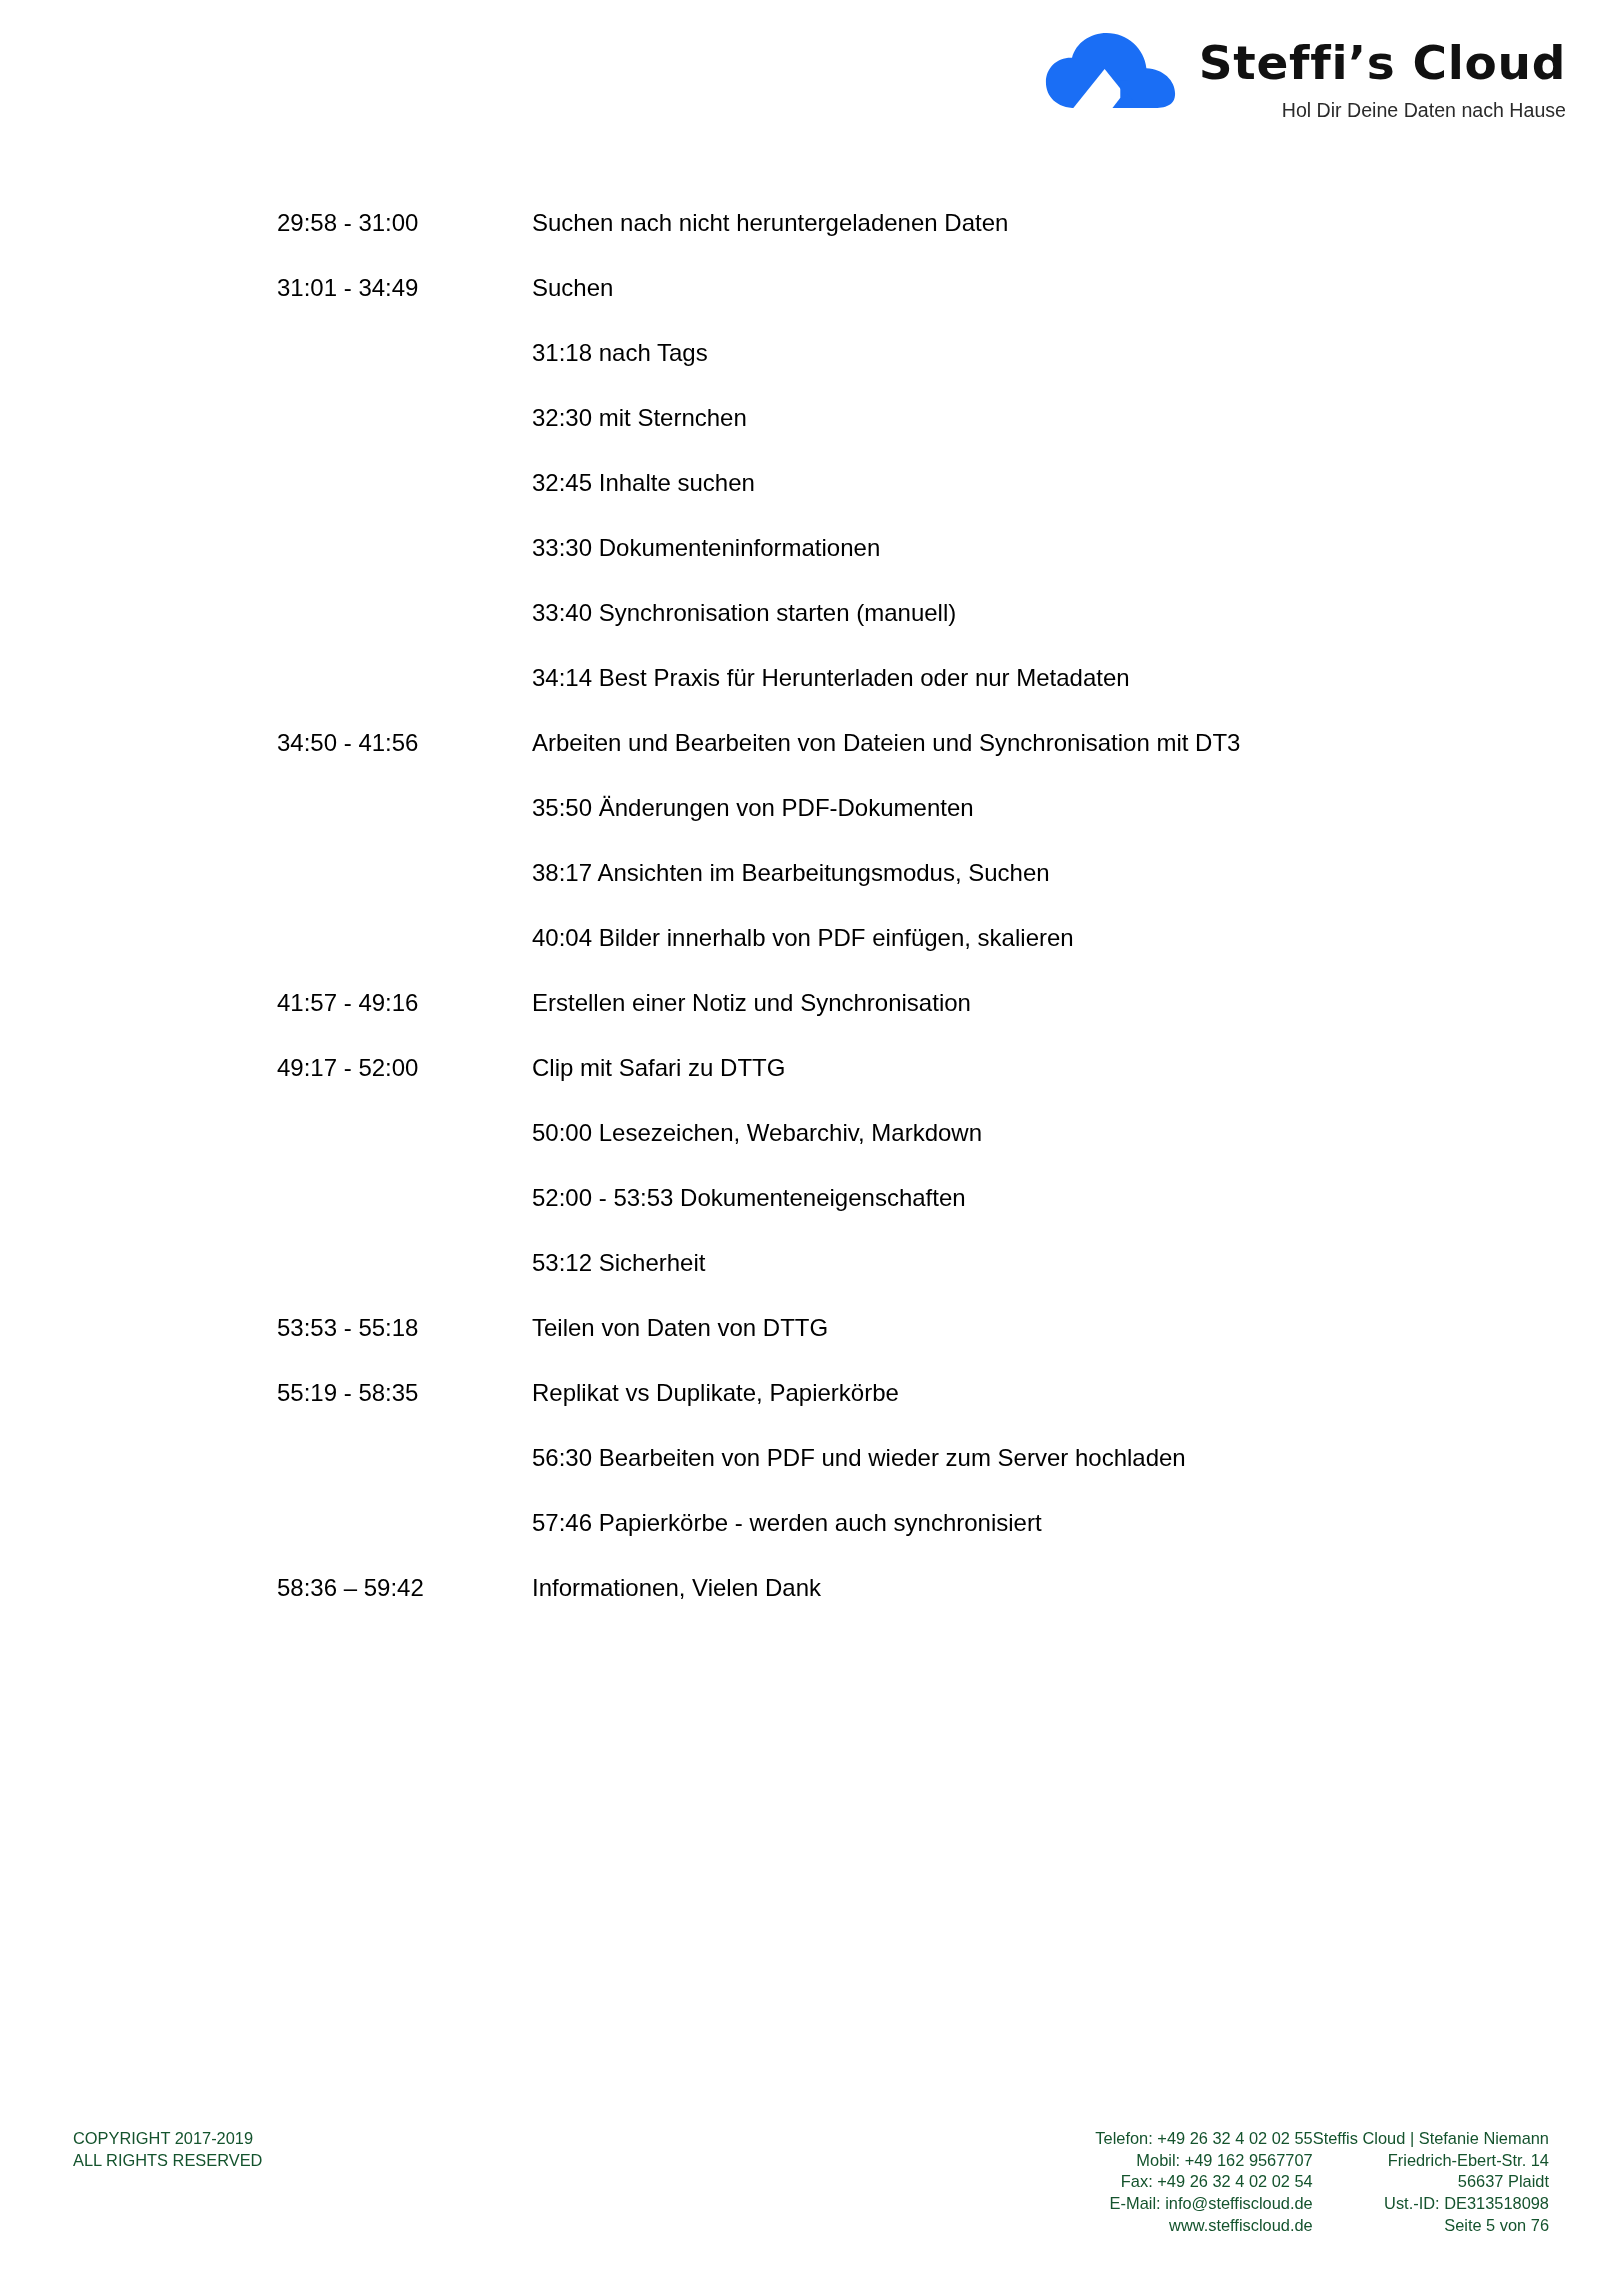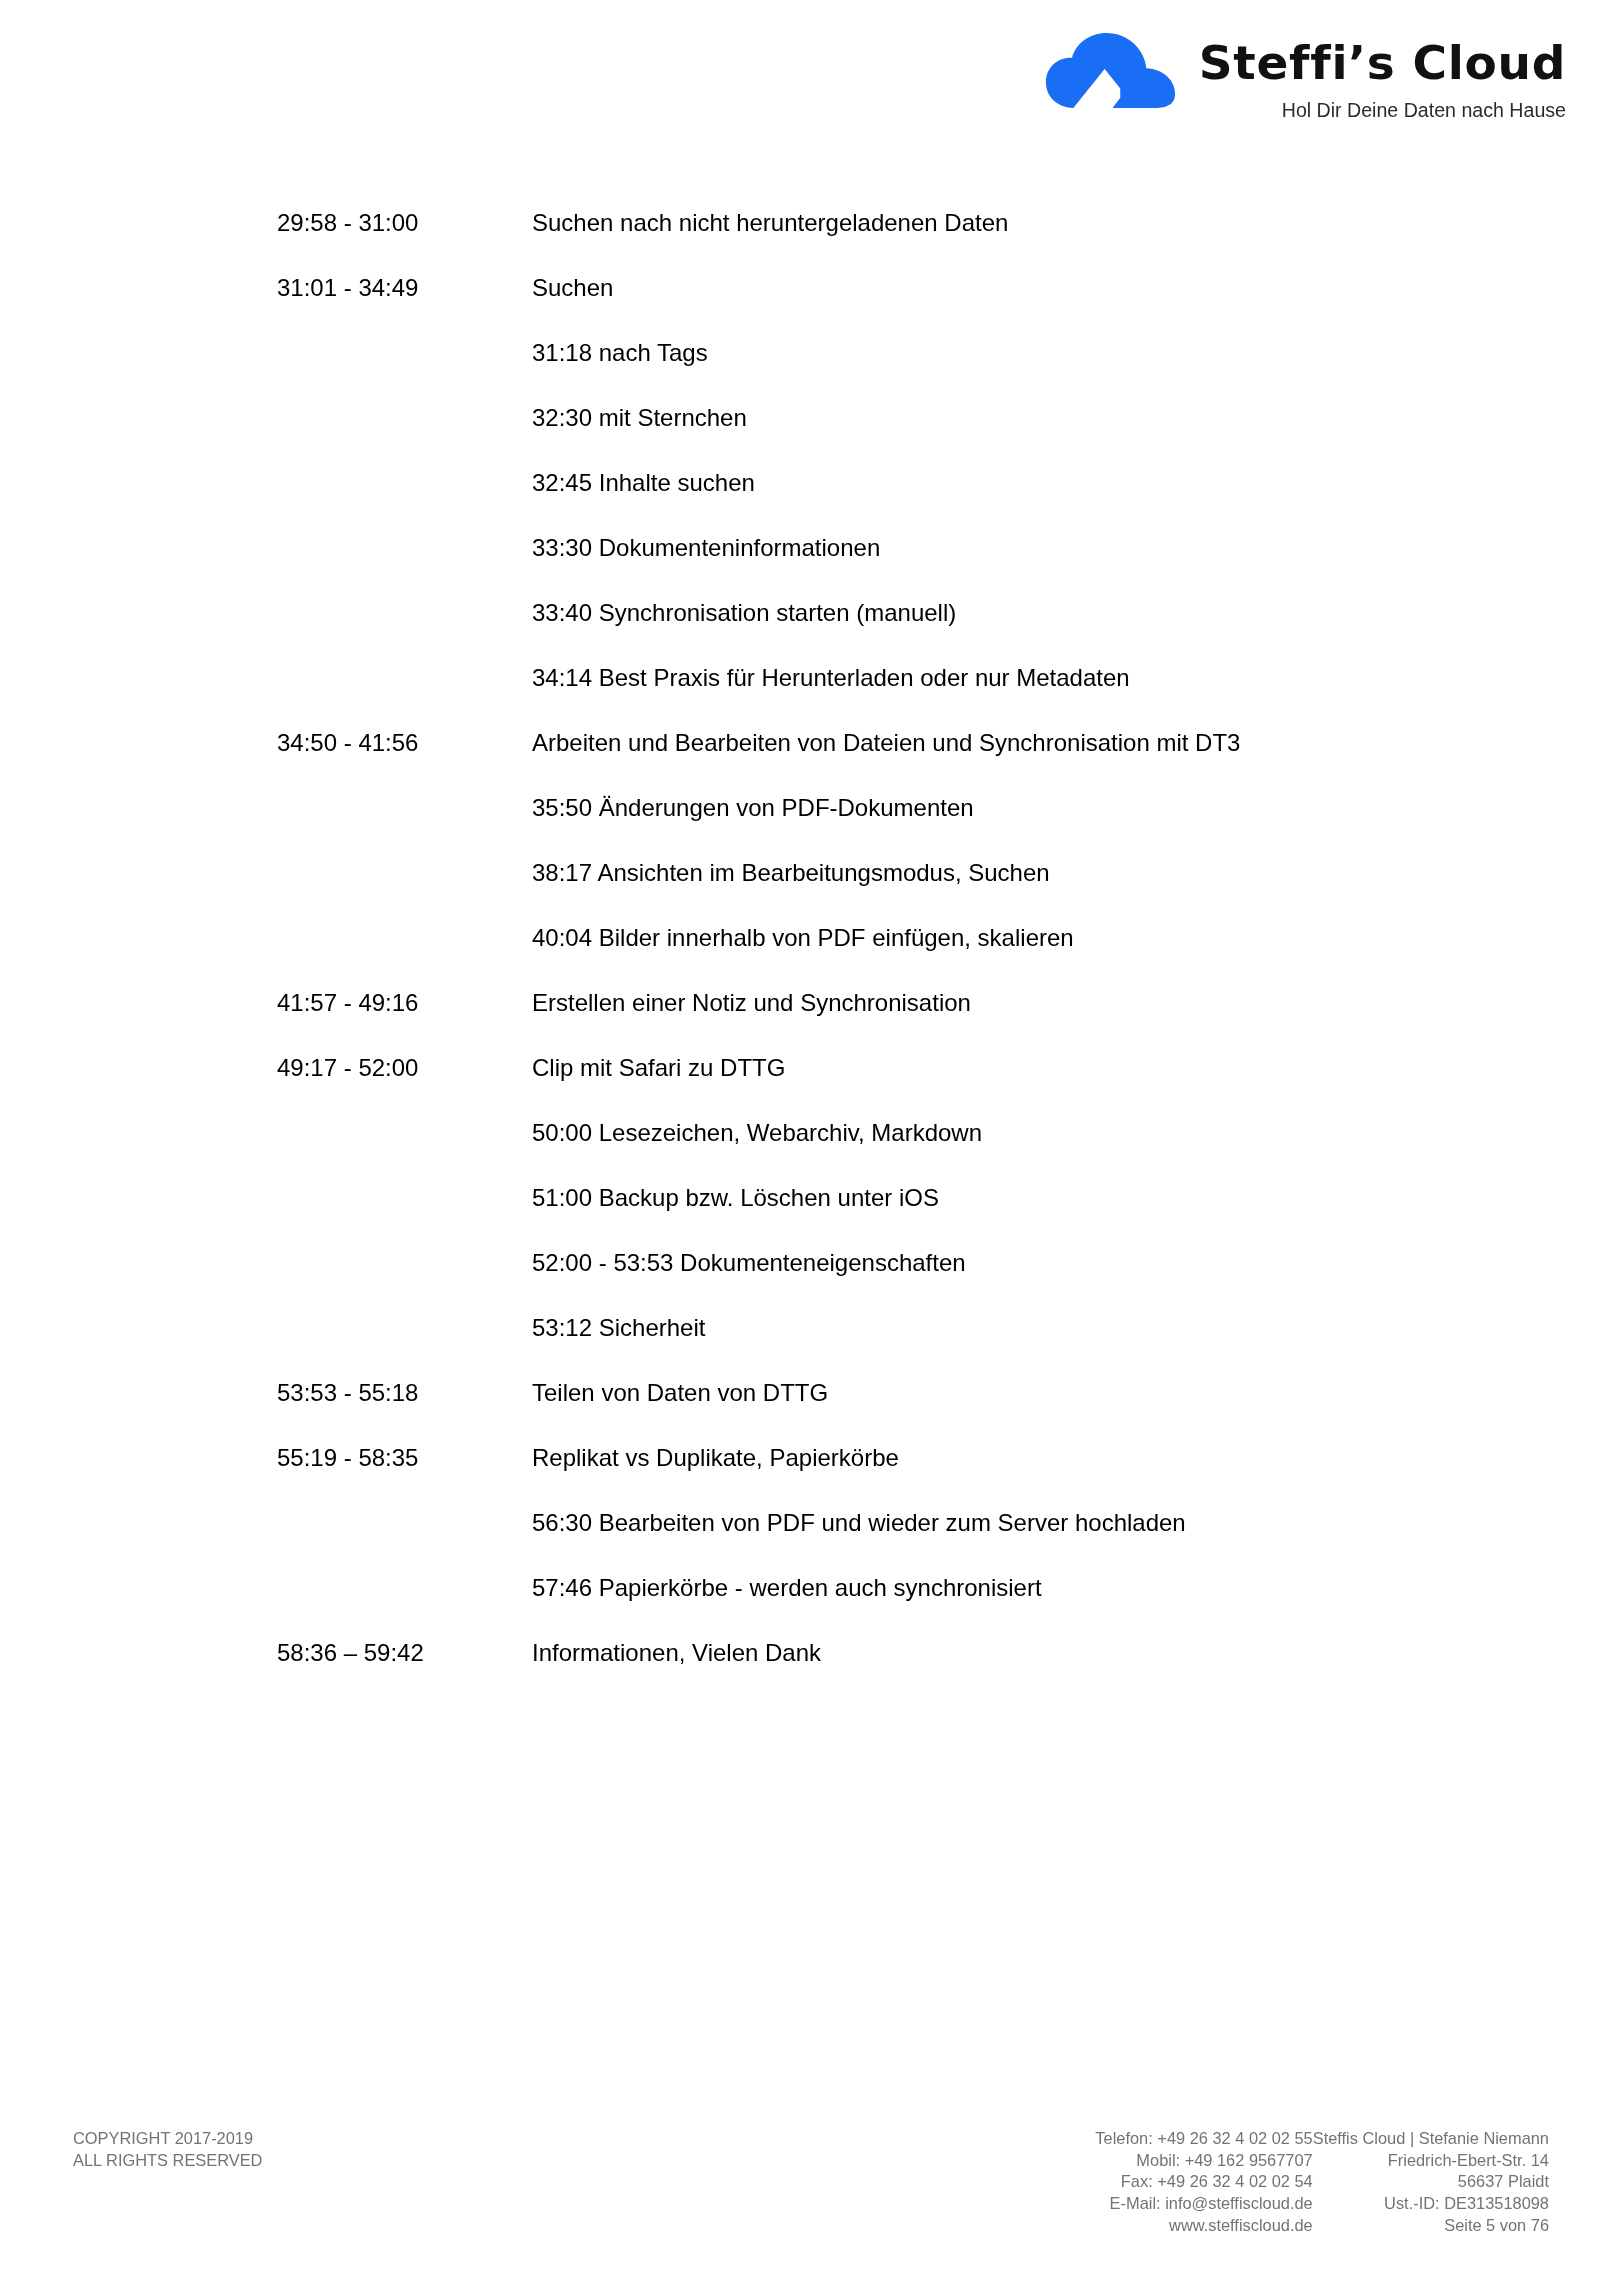--- a/index.html
+++ b/index.html
@@ -102,21 +102,21 @@
     margin: 0 73px;
     height: 100%;
     display: flex;
     align-items: flex-start;
     justify-content: space-between;
   }
   .footer-col {
     font-family: "Liberation Sans", sans-serif;
     font-size: 16.4px;
     line-height: 1.32;
-    color: #737373;
+    color: #14532d;
   }
   .footer-left {
     text-align: left;
     flex: 0 0 auto;
     padding-top: 0px;
   }
   .footer-center {
     text-align: right;
     flex: 1 1 auto;
   }
@@ -219,24 +219,20 @@
     <div class="row">
       <div class="time">49:17 - 52:00</div>
       <div class="desc">Clip mit Safari zu DTTG</div>
     </div>
 
     <div class="row sub">
       <div class="time"></div>
       <div class="desc">50:00 Lesezeichen, Webarchiv, Markdown</div>
     </div>
 
-    <div class="row sub">
-      <div class="time"></div>
-      <div class="desc">51:00 Backup bzw. Löschen unter iOS</div>
-    </div>
 
     <div class="row sub">
       <div class="time"></div>
       <div class="desc">52:00 - 53:53 Dokumenteneigenschaften</div>
     </div>
 
     <div class="row sub">
       <div class="time"></div>
       <div class="desc">53:12 Sicherheit</div>
     </div>

